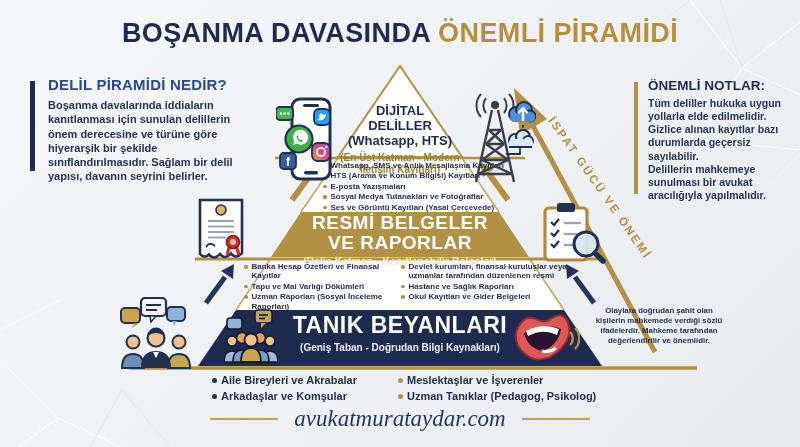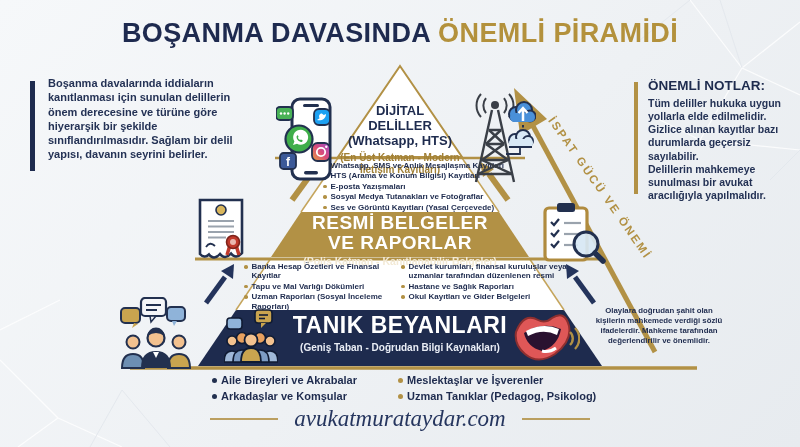--- a/index.html
+++ b/index.html
@@ -137,20 +137,21 @@
   </svg>
 
   <h1 class="abs title" style="margin:0;">
     <span class="t-navy">BOŞANMA DAVASINDA</span>
     <span class="t-gold">ÖNEMLİ PİRAMİDİ</span>
   </h1>
 
   <div class="abs left-panel">
     <div class="bar"></div>
     <div class="content">
+      <h2>DELİL PİRAMİDİ NEDİR?</h2>
       <p>Boşanma davalarında iddiaların kanıtlanması için sunulan delillerin önem derecesine ve türüne göre hiyerarşik bir şekilde sınıflandırılmasıdır. Sağlam bir delil yapısı, davanın seyrini belirler.</p>
     </div>
   </div>
 
   <div class="abs right-panel">
     <div class="bar"></div>
     <div class="content">
       <h2>ÖNEMLİ NOTLAR:</h2>
       <div class="note">Tüm deliller hukuka uygun yollarla elde edilmelidir.</div>
       <div class="note">Gizlice alınan kayıtlar bazı durumlarda geçersiz sayılabilir.</div>

